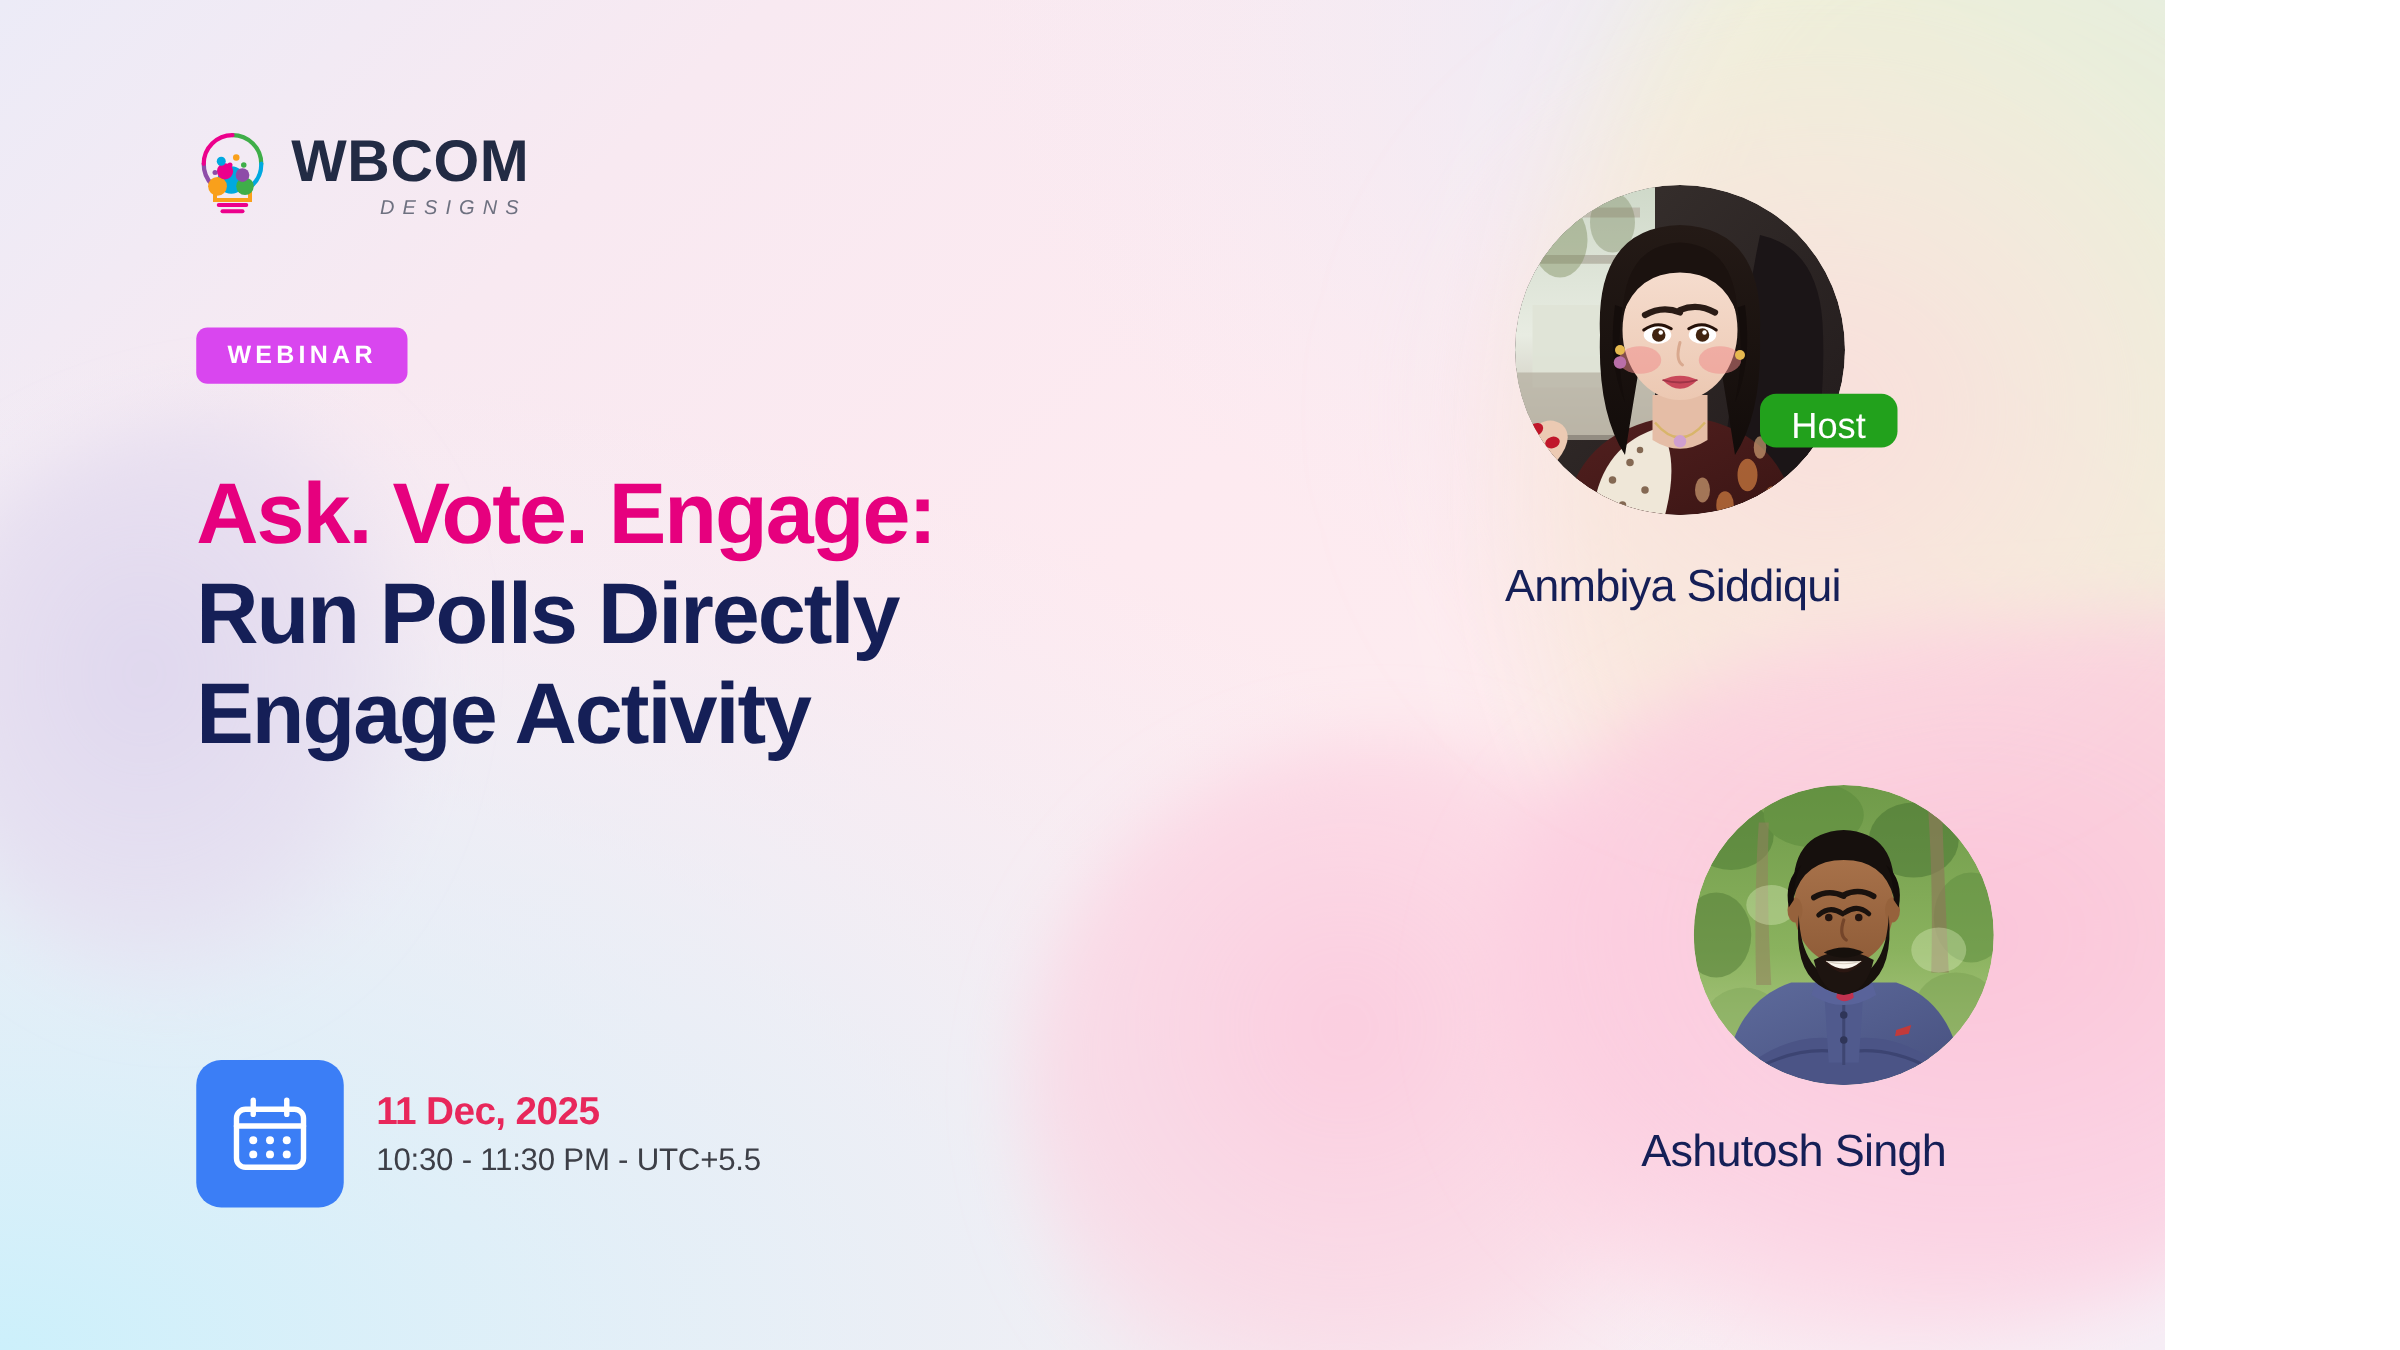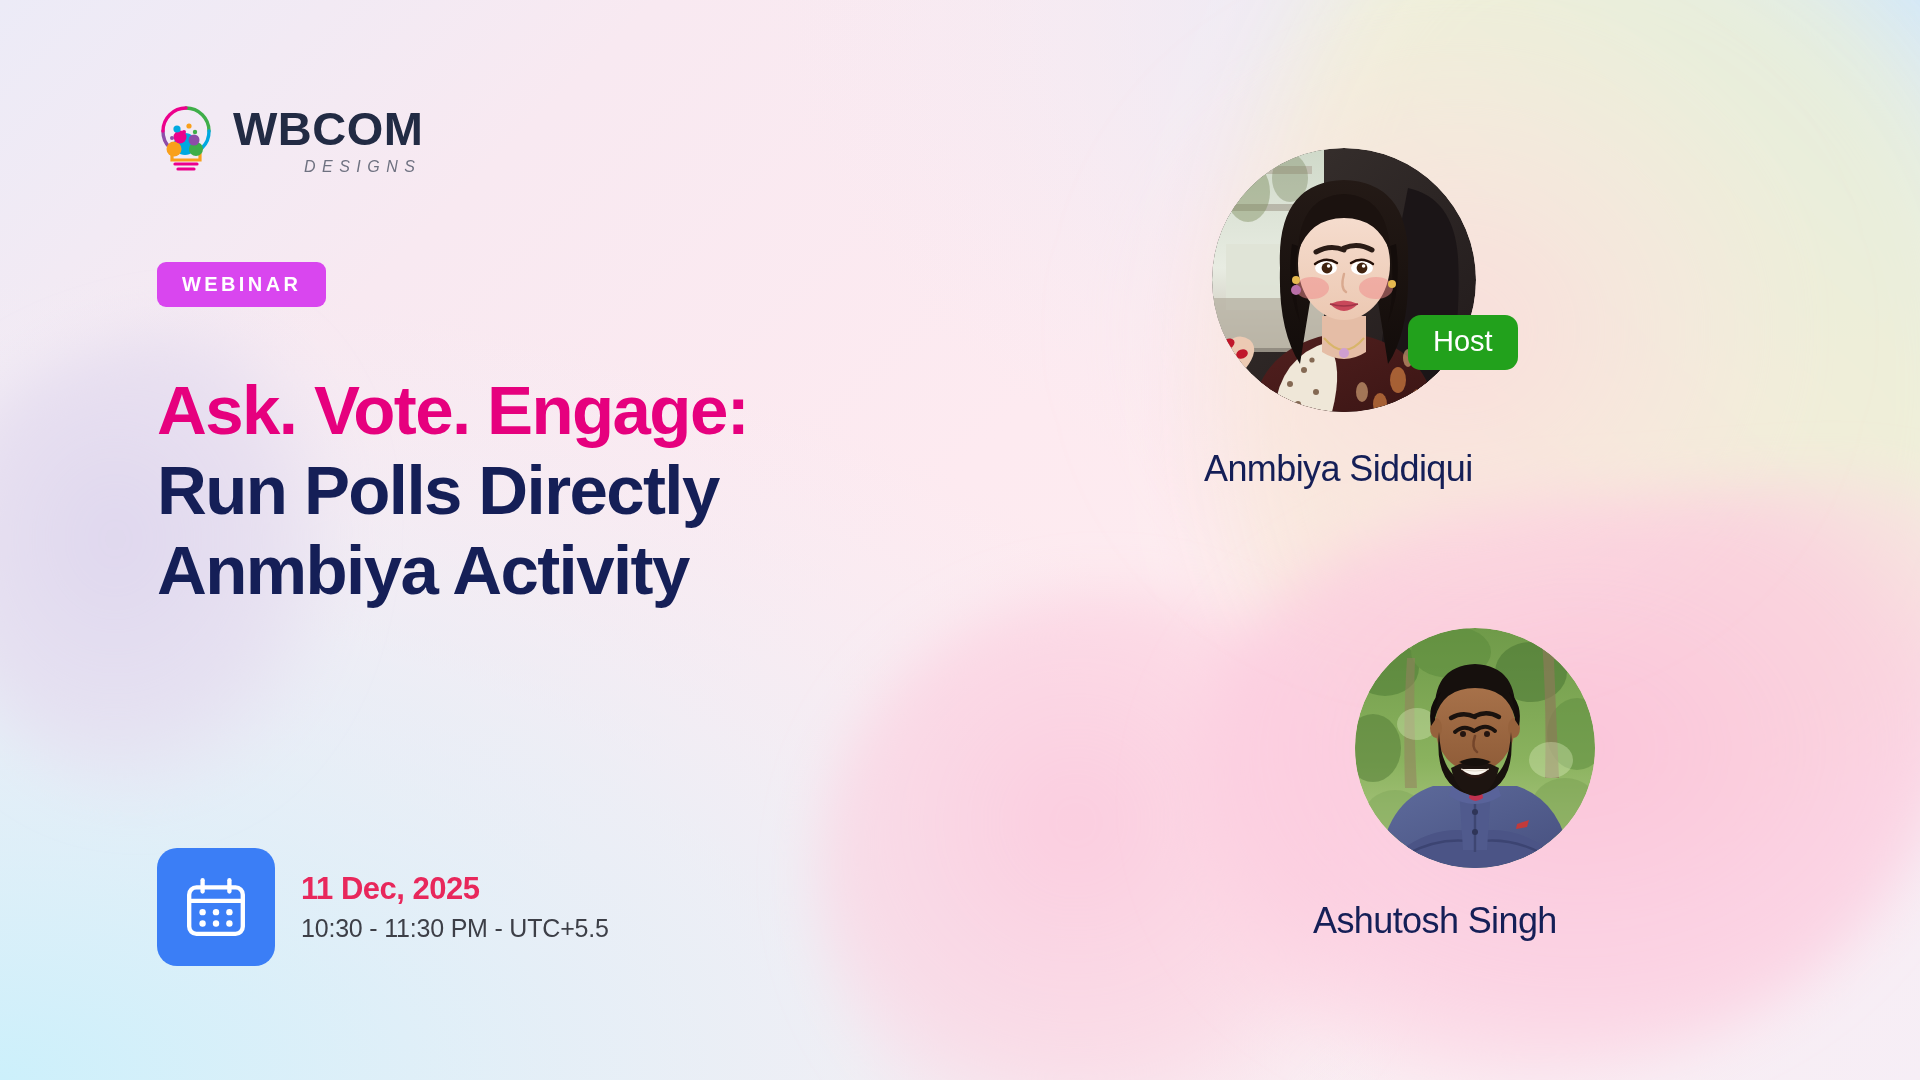--- a/index.html
+++ b/index.html
@@ -7,21 +7,21 @@
     margin: 0;
     padding: 0;
     background: #ffffff;
   }
   body {
     font-family: "Liberation Sans", sans-serif;
   }
 
   .banner {
     position: relative;
-    width: 1920px;
+    width: 1732px;
     height: 1080px;
     overflow: hidden;
     background: #fdeef3;
   }
 
   
   .bg-base {
     position: absolute;
     inset: 0;
     background:
@@ -144,21 +144,21 @@
   .avatar-2 { width: 240px; height: 240px; }
 
   .host-badge {
     position: absolute;
     left: 196px;
     top: 167px;
     background: #22a11c;
     color: #ffffff;
     font-size: 29px;
     font-weight: 400;
-    padding: 12px 25px 14px 25px;
+    padding: 12px 25px 2px 25px;
     border-radius: 13px;
     line-height: 1;
     white-space: nowrap;
   }
 
   .speaker-name {
     font-size: 36px;
     font-weight: 400;
     color: #151f57;
     letter-spacing: -0.6px;
@@ -276,21 +276,21 @@
       <span class="logo-main">WBCOM</span>
       <span class="logo-sub">DESIGNS</span>
     </span>
   </div>
 
   <div class="webinar-badge">WEBINAR</div>
 
   <h1 class="headline">
     <span class="hl-line accent">Ask. Vote. Engage:</span>
     <span class="hl-line">Run Polls Directly</span>
-    <span class="hl-line">Anmbiya Activity</span>
+    <span class="hl-line">Engage Activity</span>
   </h1>
 
   <div class="date-block">
     <div class="cal-tile">
       <svg class="cal-icon" viewBox="0 0 64 64" aria-hidden="true">
         <g fill="none" stroke="#ffffff" stroke-width="4.2" stroke-linecap="round" stroke-linejoin="round">
           <rect x="6" y="13" width="52" height="45" rx="7"></rect>
           <path d="M 6 26 L 58 26"></path>
           <path d="M 19 6 L 19 17"></path>
           <path d="M 45 6 L 45 17"></path>

